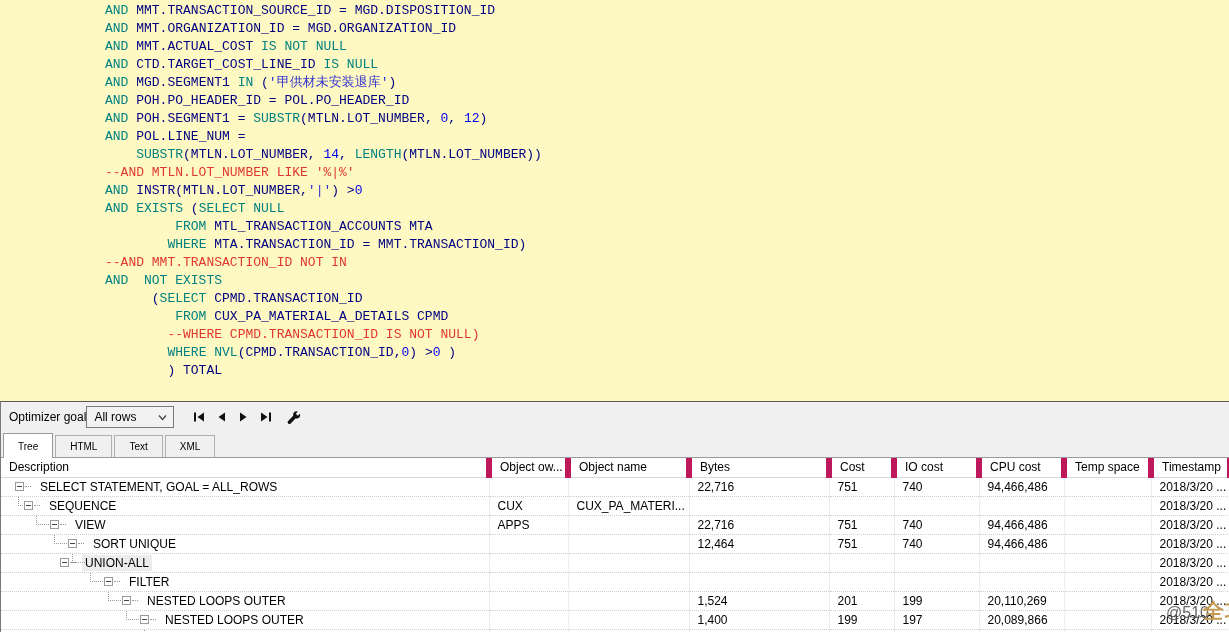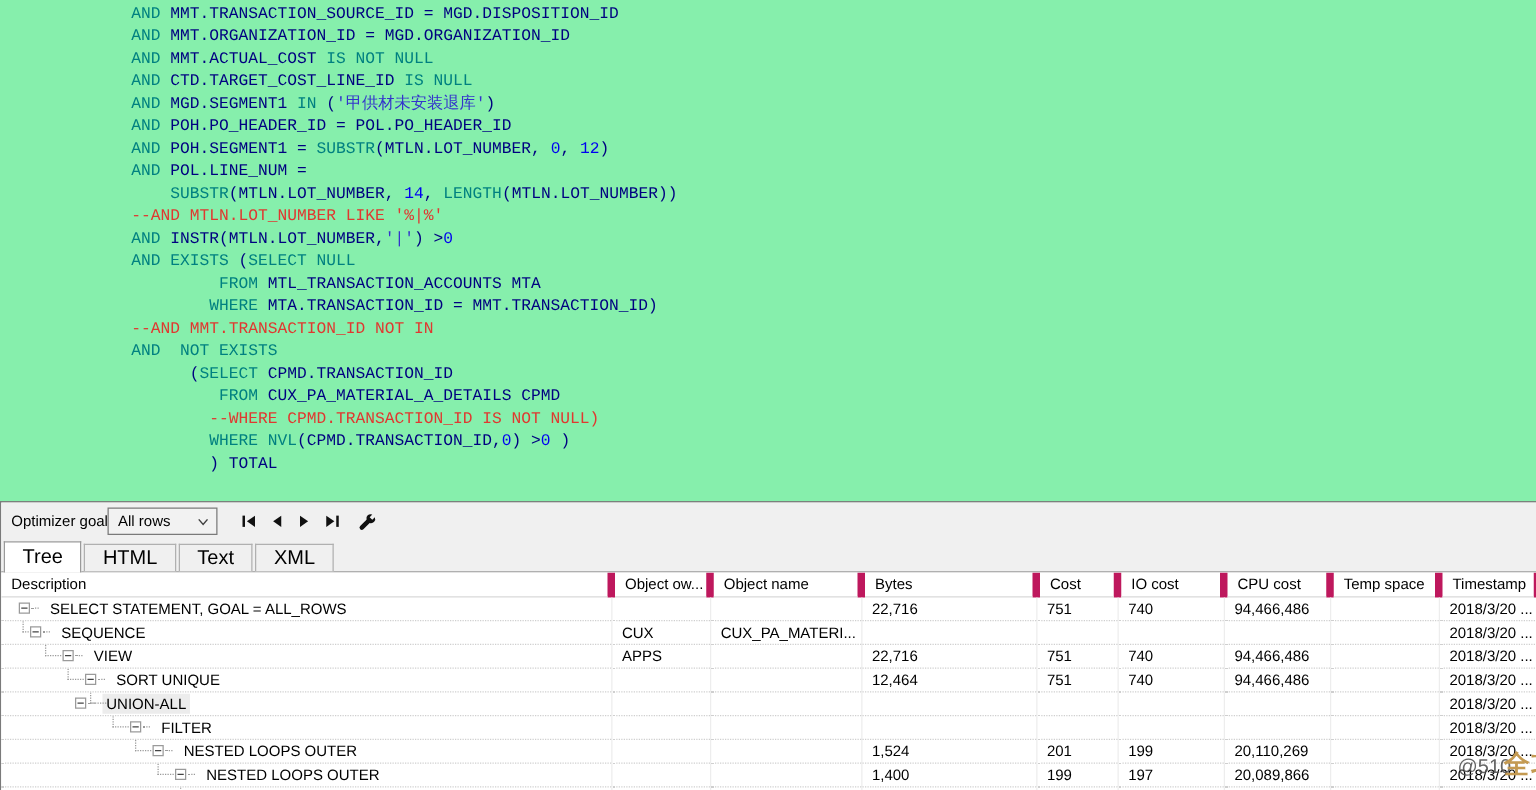--- a/index.html
+++ b/index.html
@@ -1,21 +1,21 @@
 <!DOCTYPE html>
 <html><head>
 <meta charset="utf-8">
 <style>
   * { margin:0; padding:0; box-sizing:border-box; }
   html,body { width:1229px; height:632px; overflow:hidden; background:#fff;
     font-family:"Liberation Sans","DejaVu Sans",sans-serif; }
   #app { position:relative; width:1229px; height:632px; background:#fff; }
 
   
-  #sql-pane { height:401px; background:#86efac; overflow:hidden;
+  #sql-pane { height:401px; background:#fef9c3; overflow:hidden;
     padding:2px 0 0 105px; }
   .code-line { white-space:pre; font-family:"Liberation Mono","DejaVu Sans Mono",monospace;
     font-size:13px; line-height:18px; }
   .tk-kw  { color:#008080; }
   .tk-id  { color:#000080; }
   .tk-num { color:#0000f0; }
   .tk-str { color:#3333cc; }
   .tk-com { color:#e03830; }
 
   
@@ -27,21 +27,21 @@
   #optimizer-select { margin-left:0; width:88px; height:22px; background:#f2f2f2;
     border:1px solid #7a7a7a; display:flex; align-items:center; justify-content:space-between;
     padding:0 5px 0 7px; font-size:12px; color:#000; cursor:default; }
   .navgroup { display:flex; align-items:center; margin-left:14px; }
   .navbtn { width:22px; height:20px; display:flex; align-items:center; justify-content:center; }
   #wrench-btn { margin-left:6px; }
 
   
   #plan-tabbar { height:26px; background:#f0f0f0; border-bottom:1px solid #9a9a9a;
     display:flex; align-items:flex-end; padding-left:2px; }
-  .tab { font-size:16px; color:#000; padding:0 14px; display:flex; align-items:center;
+  .tab { font-size:10px; color:#000; padding:0 14px; display:flex; align-items:center;
     border:1px solid #b0b0b0; border-bottom:none; background:#f0f0f0; height:22px; margin-right:2px; }
   .tab.active { background:#fff; border-color:#9a9a9a; height:25px; margin-bottom:-1px;
     position:relative; z-index:2; }
 
   
   #plan-table-wrap { height:174px; overflow:hidden; background:#fff; }
   table { border-collapse:collapse; table-layout:fixed; width:1229px; }
   th { font-weight:normal; font-size:12px; text-align:left; height:19px; padding:0 2px 0 8px;
     border-right:6px solid #be185d; border-bottom:1px solid #d9d9d9; white-space:nowrap;
     overflow:hidden; color:#000; }

